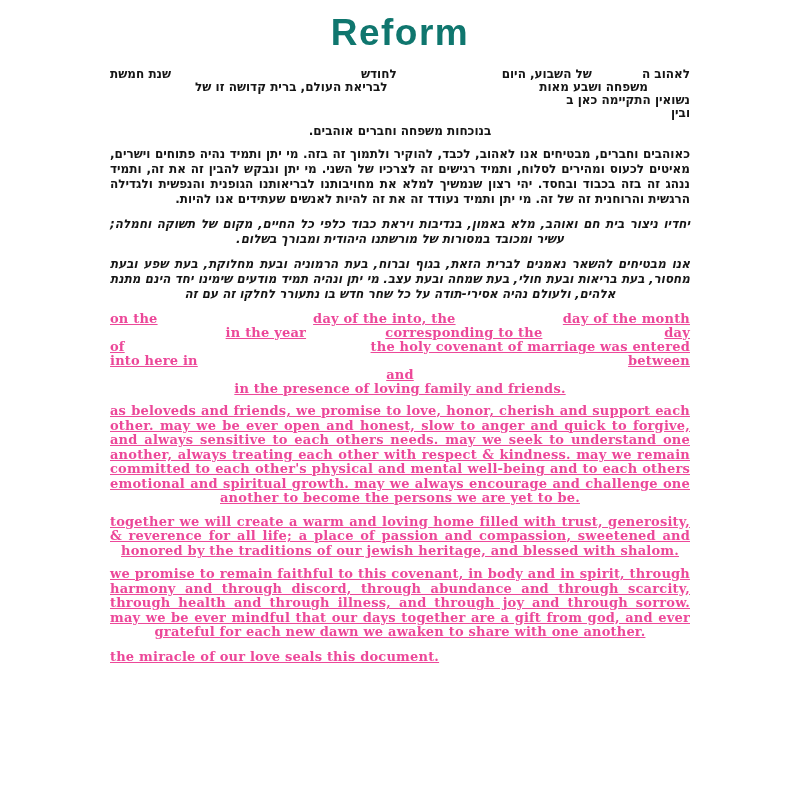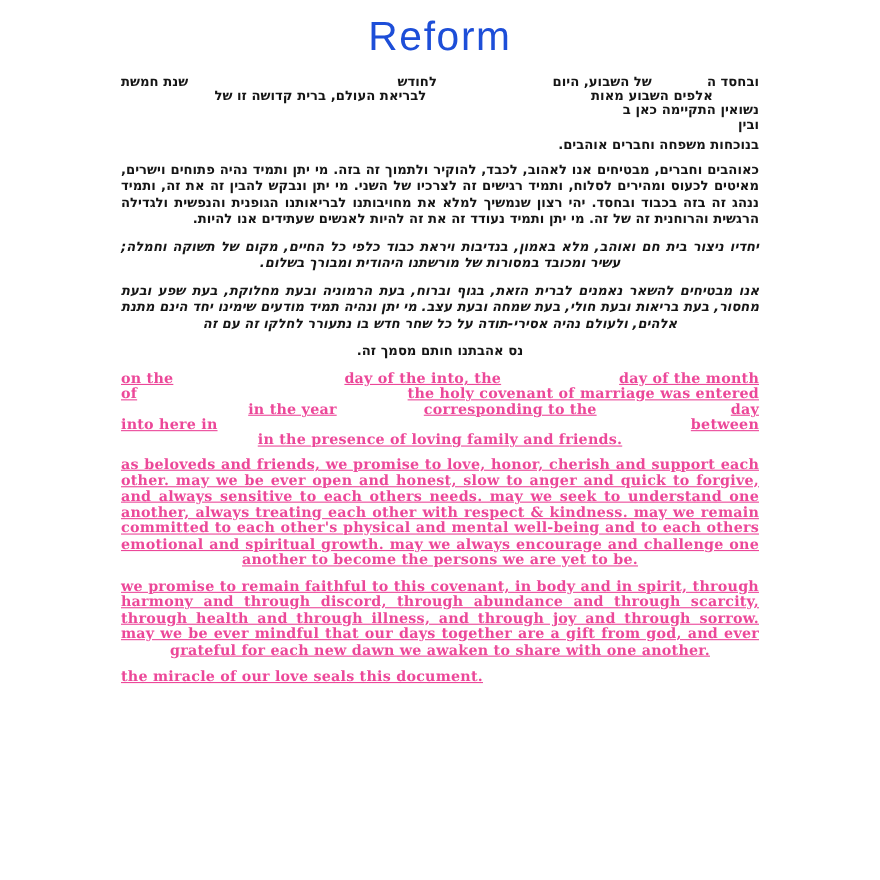--- a/index.html
+++ b/index.html
@@ -2,39 +2,39 @@
 <html><head>
 <meta charset="utf-8">
 <style>
   html,body { margin:0; padding:0; background:#ffffff; }
   .page {
     position:relative; width:800px; height:800px; margin:0 auto;
     background:#ffffff; overflow:hidden; color:#131313;
   }
   .title {
     font-family:"Liberation Sans", sans-serif;
-    font-size:37px; font-weight:400; letter-spacing:1.5px;
-    text-align:center; margin:12px 0 14px; color:#1d4ed8;
+    font-size:37px; font-weight:700; letter-spacing:1.5px;
+    text-align:center; margin:12px 0 14px; color:#0f766e;
   }
   .doc { width:580px; margin:0 auto; }
 
   
   .heb {
     direction:rtl; unicode-bidi:embed;
     font-family:"DejaVu Sans", sans-serif; font-weight:700;
     font-size:12px; color:#161616;
   }
   .heb-dates { line-height:13px; margin-bottom:3px; }
   .fill { display:flex; align-items:baseline; }
   .sp { flex-grow:1; min-width:14px; }
   .sp-sm { flex-grow:1; }
   .sp-md { flex-grow:2.1; }
   .sp-lg { flex-grow:3.8; }
   .heb-l2 { padding-right:42px; padding-left:85px; }
-  .heb-presence { text-align:right; line-height:13px; margin:5px 0 9px; }
+  .heb-presence { text-align:center; line-height:13px; margin:5px 0 9px; }
   .heb-p {
     text-align:justify; text-align-last:auto;
     line-height:15px; margin:4px 0 10px;
   }
   .center-last { text-align-last:center;font-style:italic; }
   .heb-seal { text-align:center; line-height:14px; margin:2px 0 12px; }
 
   
   .eng {
     font-family:"DejaVu Serif", serif; font-weight:700;
@@ -58,73 +58,74 @@
 <body>
 
 <div class="page">
 
   <h1 class="title">Reform</h1>
 
   <div class="doc">
 
     <div class="heb heb-dates">
       <div class="fill">
-        <span>ובחסד ה</span>
+        <span>לאהוב ה</span>
         <span class="sp sp-sm"></span>
         <span>של השבוע, היום</span>
         <span class="sp sp-md"></span>
         <span>לחודש</span>
         <span class="sp sp-lg"></span>
         <span>שנת חמשת</span>
       </div>
       <div class="fill heb-l2">
-        <span>אלפים השבוע מאות</span>
+        <span>משפחה ושבע מאות</span>
         <span class="sp"></span>
         <span>לבריאת העולם, ברית קדושה זו של</span>
       </div>
       <div>נשואין התקיימה כאן ב</div>
       <div>ובין</div>
     </div>
 
     <div class="heb heb-presence">בנוכחות משפחה וחברים אוהבים.</div>
 
     <p class="heb heb-p">כאוהבים וחברים, מבטיחים אנו לאהוב, לכבד, להוקיר ולתמוך זה בזה. מי יתן ותמיד נהיה פתוחים וישרים, מאיטים לכעוס ומהירים לסלוח, ותמיד רגישים זה לצרכיו של השני. מי יתן ונבקש להבין זה את זה, ותמיד ננהג זה בזה בכבוד ובחסד. יהי רצון שנמשיך למלא את מחויבותנו לבריאותנו הגופנית והנפשית ולגדילה הרגשית והרוחנית זה של זה. מי יתן ותמיד נעודד זה את זה להיות לאנשים שעתידים אנו להיות.</p>
     <p class="heb heb-p center-last">יחדיו ניצור בית חם ואוהב, מלא באמון, בנדיבות ויראת כבוד כלפי כל החיים, מקום של תשוקה וחמלה; עשיר ומכובד במסורות של מורשתנו היהודית ומבורך בשלום.</p>
     <p class="heb heb-p center-last">אנו מבטיחים להשאר נאמנים לברית הזאת, בגוף וברוח, בעת הרמוניה ובעת מחלוקת, בעת שפע ובעת מחסור, בעת בריאות ובעת חולי, בעת שמחה ובעת עצב. מי יתן ונהיה תמיד מודעים שימינו יחד הינם מתנת אלהים, ולעולם נהיה אסירי-תודה על כל שחר חדש בו נתעורר לחלקו זה עם זה</p>
 
-    <div class="heb heb-seal">נס אהבתנו חותם מסמך זה.</div>
 
     <div class="eng eng-fill">
       <div class="fill">
         <span>on the</span>
         <span class="sp sp-e1"></span>
         <span>day of the into, the</span>
         <span class="sp sp-e2"></span>
         <span>day of the month</span>
       </div>
       <div class="fill">
-        <span>of</span>
-        <span class="sp"></span>
-        <span>the holy covenant of marriage was entered</span>
-      </div>
-      <div class="fill">
         <span class="sp sp-lead"></span>
         <span>in the year</span>
         <span class="sp sp-mid"></span>
         <span>corresponding to the</span>
         <span class="sp sp-end"></span>
         <span>day</span>
       </div>
       <div class="fill">
+        <span>of</span>
+        <span class="sp"></span>
+        <span>the holy covenant of marriage was entered</span>
+      </div>
+      <div class="fill">
         <span>into here in</span>
         <span class="sp"></span>
         <span>between</span>
       </div>
+      <div class="ctr">and</div>
       <div class="ctr">in the presence of loving family and friends.</div>
     </div>
 
     <p class="eng eng-p">as beloveds and friends, we promise to love, honor, cherish and support each other. may we be ever open and honest, slow to anger and quick to forgive, and always sensitive to each others needs. may we seek to understand one another, always treating each other with respect &amp; kindness. may we remain committed to each other's physical and mental well-being and to each others emotional and spiritual growth. may we always encourage and challenge one another to become the persons we are yet to be.</p>
+    <p class="eng eng-p">together we will create a warm and loving home filled with trust, generosity, &amp; reverence for all life; a place of passion and compassion, sweetened and honored by the traditions of our jewish heritage, and blessed with shalom.</p>
     <p class="eng eng-p">we promise to remain faithful to this covenant, in body and in spirit, through harmony and through discord, through abundance and through scarcity, through health and through illness, and through joy and through sorrow. may we be ever mindful that our days together are a gift from god, and ever grateful for each new dawn we awaken to share with one another.</p>
 
     <div class="eng eng-seal">the miracle of our love seals this document.</div>
 
   </div>
 </div>
 
 </body></html>

